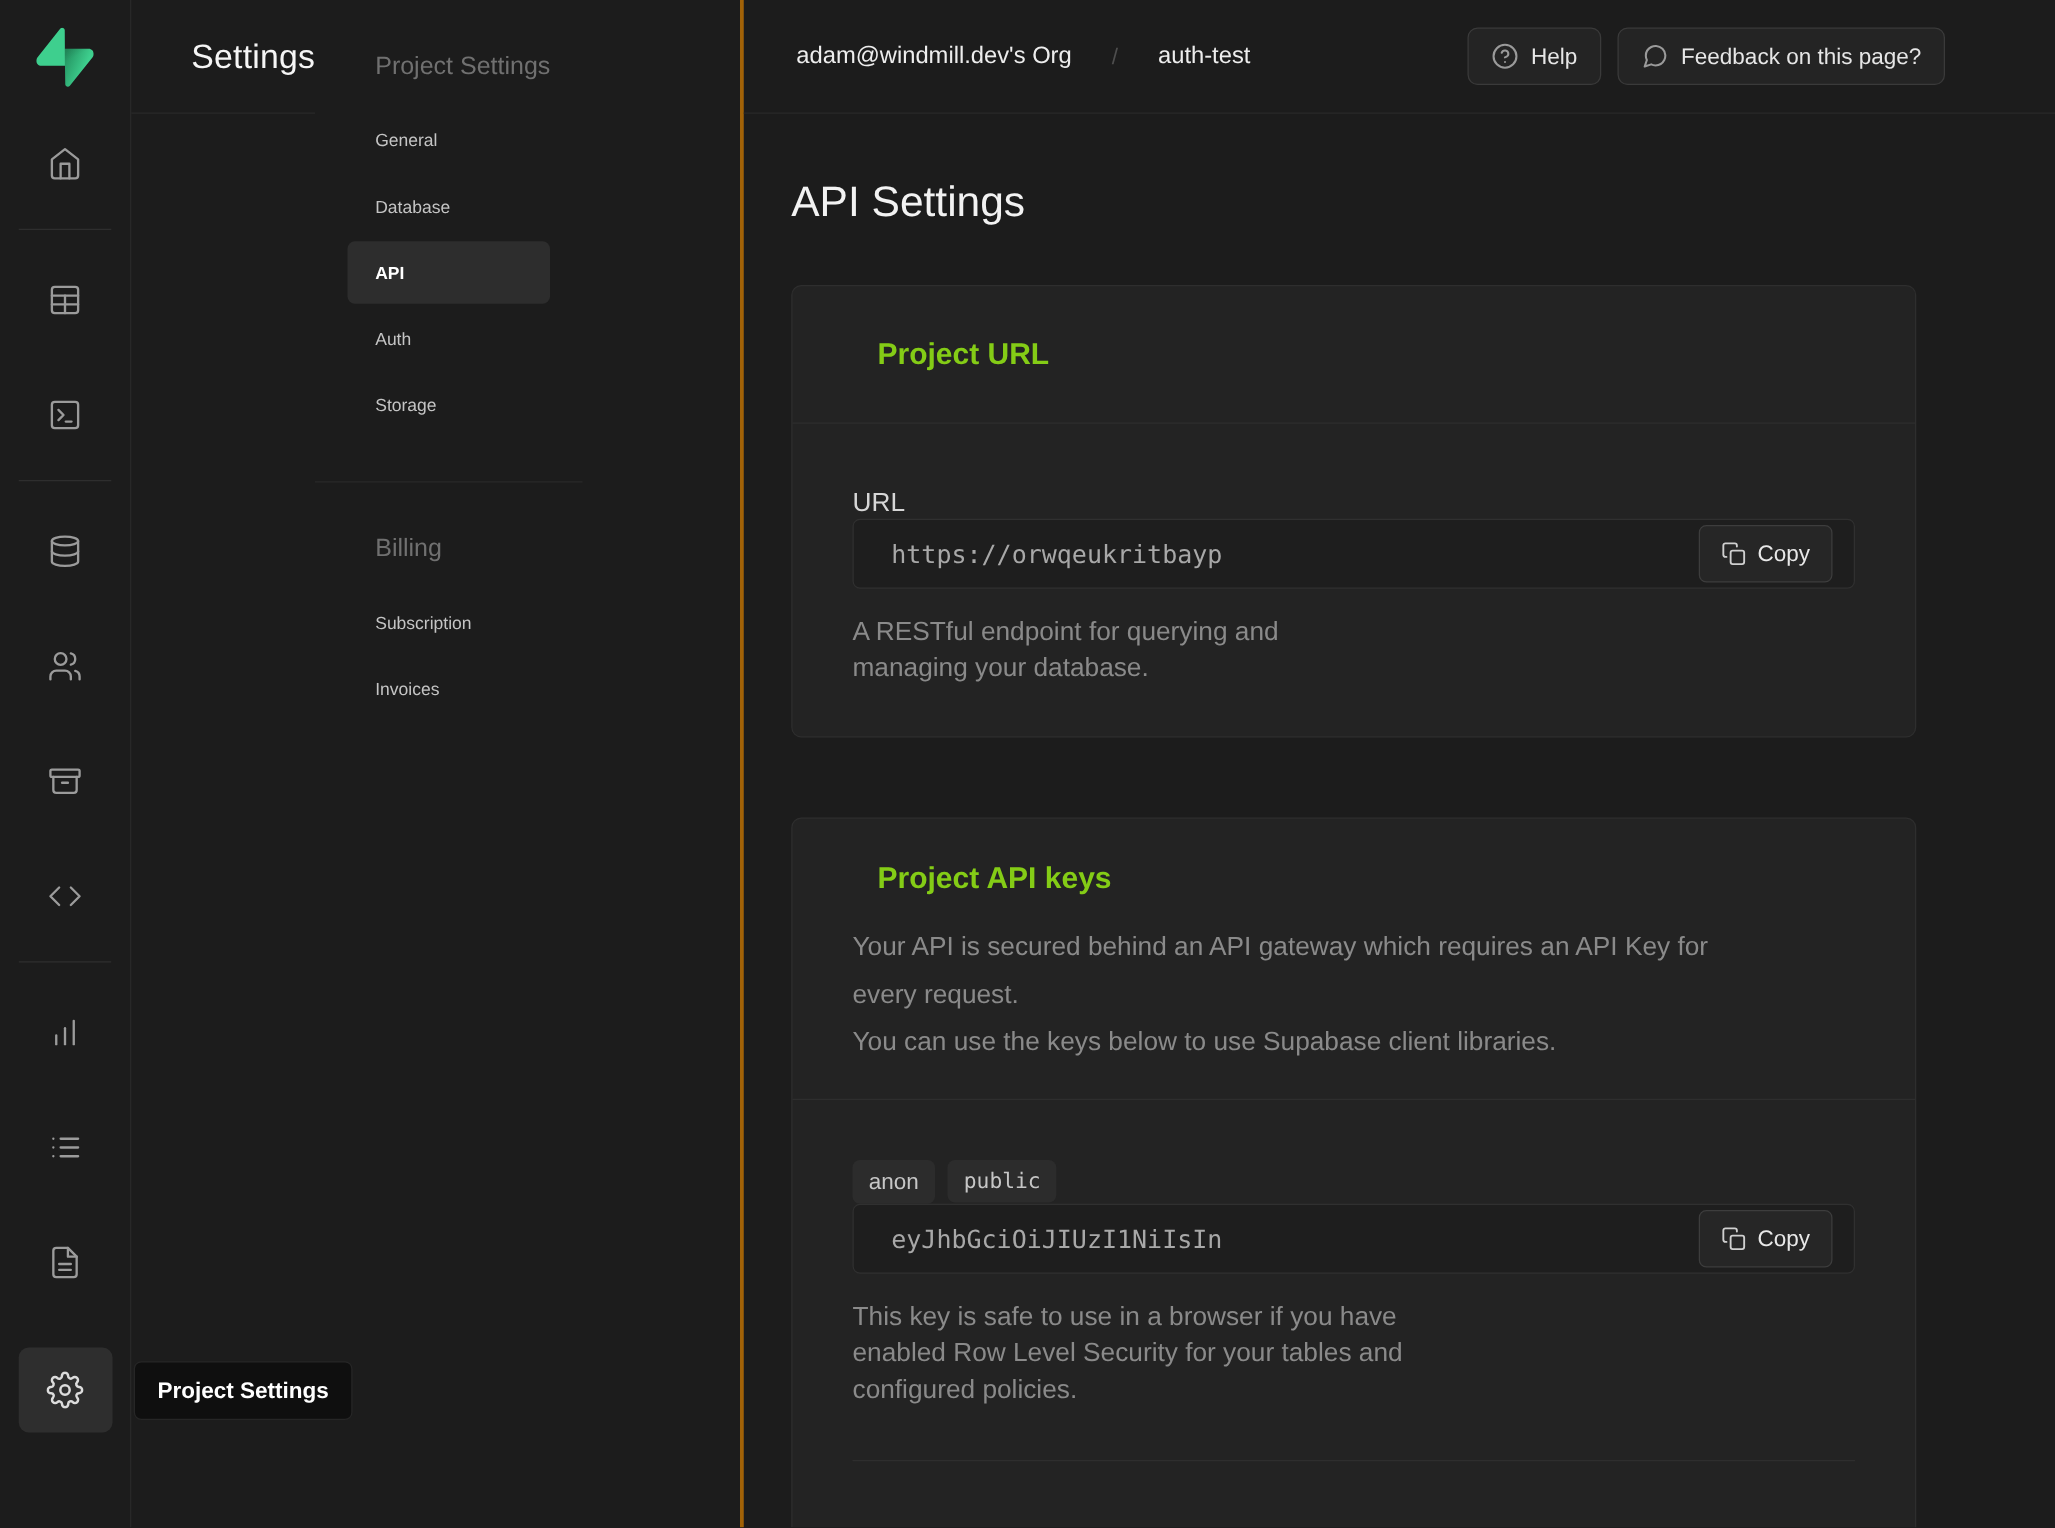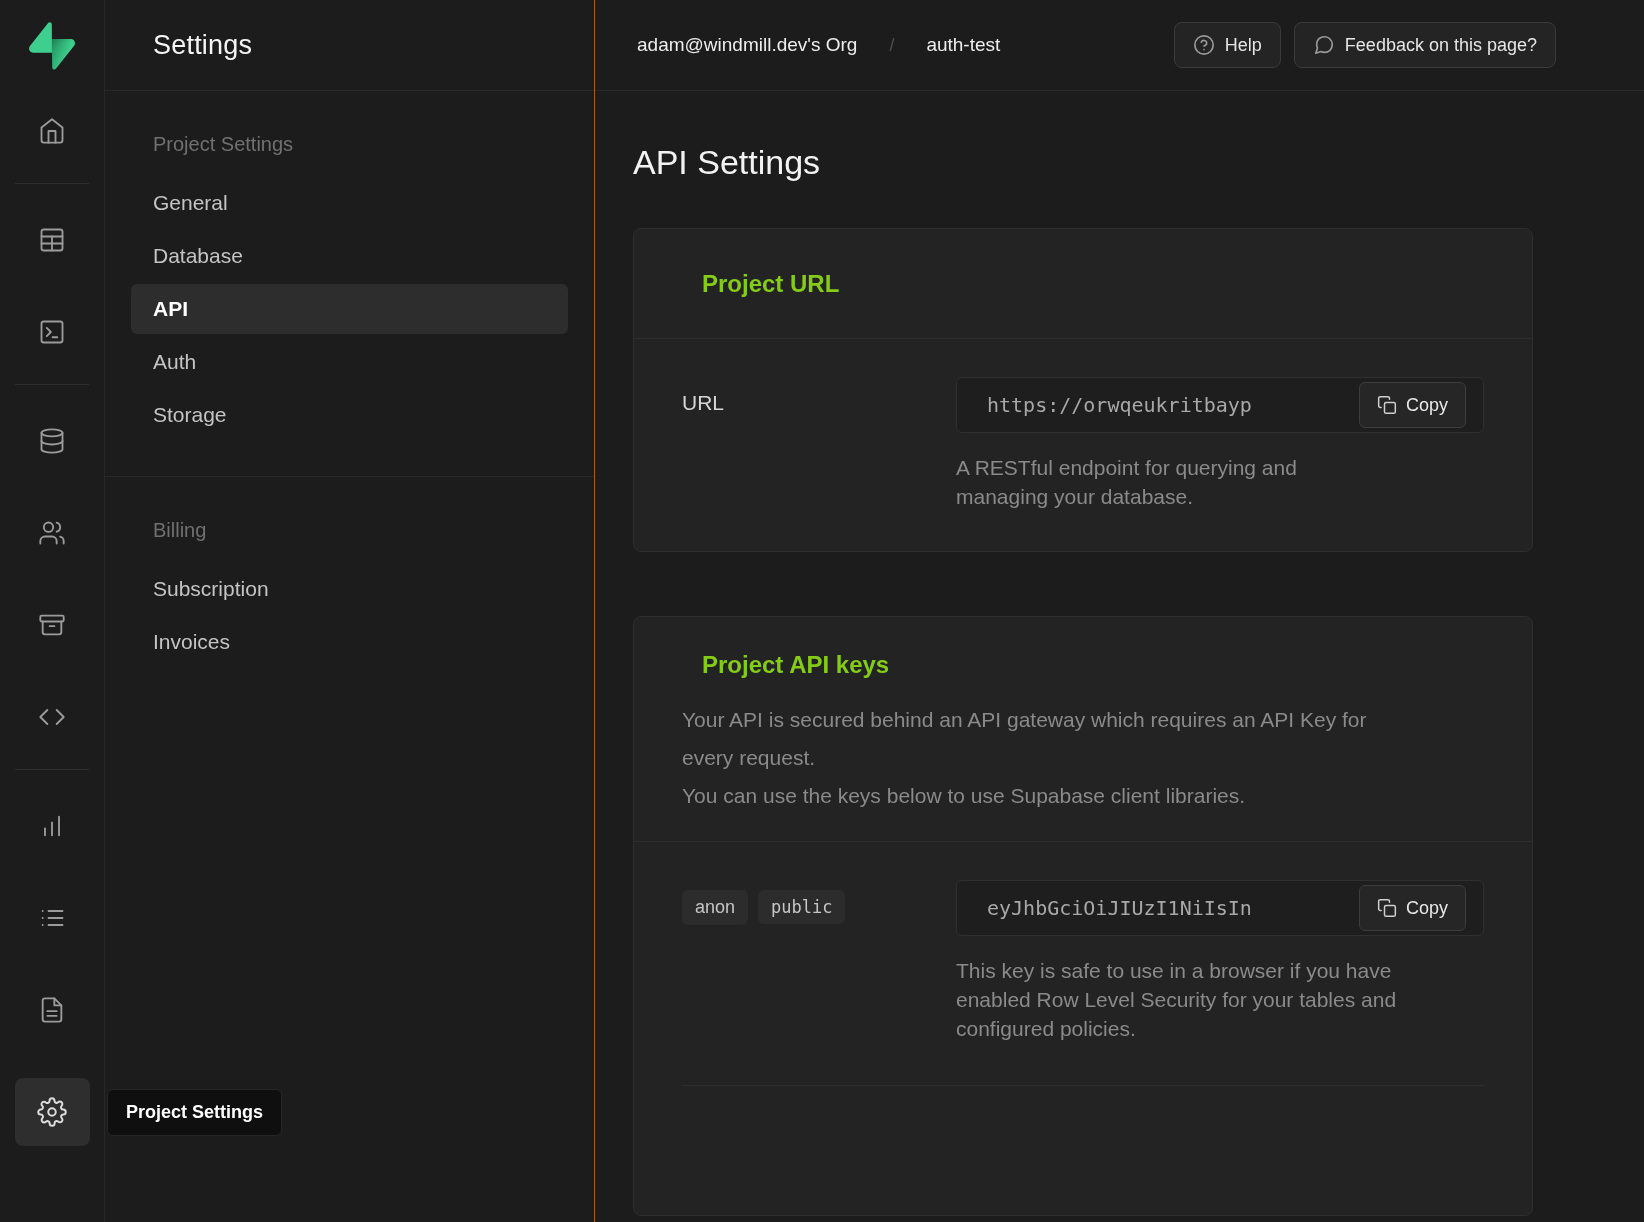--- a/index.html
+++ b/index.html
@@ -35,28 +35,28 @@
 
   
   .tooltip {
     position:absolute; left:107px; top:1089px; height:47px; z-index:10;
     background:#0f0f0f; border:1px solid #262626; border-radius:6px;
     display:flex; align-items:center; padding:0 18px;
     font-size:18px; font-weight:600; color:#ffffff; white-space:nowrap;
   }
 
   
-  .settings-nav { width:490px; flex-shrink:0; border-right:1px solid #a16207; display:flex; flex-direction:column; }
+  .settings-nav { width:490px; flex-shrink:0; border-right:3px solid #a16207; display:flex; flex-direction:row; }
   .settings-nav-header { height:91px; flex-shrink:0; border-bottom:1px solid #282828; display:flex; align-items:center; padding-left:48px; }
   .settings-title { font-size:27px; font-weight:400; color:#f5f5f5; letter-spacing:.2px; }
   .nav-body { padding:42px 26px 0; }
   .nav-section-title { font-size:20px; color:#707070; padding-left:22px; margin-bottom:22px; }
   .nav-item {
     height:50px; display:flex; align-items:center; padding-left:22px;
-    border-radius:6px; font-size:21px; color:#c4c4c4; margin-bottom:3px; cursor:pointer;
+    border-radius:6px; font-size:14px; color:#c4c4c4; margin-bottom:3px; cursor:pointer;
   }
   .nav-item.active { background:#2d2d2d; color:#ffffff; font-weight:600; }
   .nav-divider { height:1px; background:#282828; margin:36px -26px 42px; }
 
   
   .main { flex:1; min-width:0; display:flex; flex-direction:column; }
   .topbar {
     height:91px; flex-shrink:0; border-bottom:1px solid #282828;
     display:flex; align-items:center; padding:0 88px 0 42px;gap:20px;
   }
@@ -79,21 +79,21 @@
     width:900px; background:#232323; border:1px solid #2e2e2e; border-radius:8px;
     margin-bottom:64px;
   }
   .card-header { padding:0 48px; height:110px; display:flex; align-items:center; border-bottom:1px solid #2e2e2e; }
   .card-header.tall { height:auto; display:block; padding:34px 48px 26px; }
   .card-title { font-size:24px; font-weight:700; color:#84cc16;margin-left:20px; }
   .card-header.tall .card-title { margin-bottom:22px; }
   .card-desc { font-size:21px; line-height:38px; color:#8a8a8a; max-width:690px; }
   .card-body { padding:38px 48px 40px; }
 
-  .field-row { display:flex; }
+  .field-row { display:flex;flex-direction:column; }
   .field-label { width:274px; flex-shrink:0; padding-top:14px; font-size:21px; color:#d6d6d6; }
   .badges { width:274px; flex-shrink:0; padding-top:10px; display:flex; gap:10px; align-items:flex-start; }
   .badge { background:#2c2c2c; border-radius:6px; padding:7px 13px; font-size:18px; color:#c6c6c6; white-space:nowrap; }
   .badge.mono { font-family:"DejaVu Sans Mono", monospace; font-size:17px; }
   .field-value { flex:1; min-width:0; }
   .input-box {
     position:relative; height:56px; background:#1e1e1e; border:1px solid #303030;
     border-radius:6px; display:flex; align-items:center; padding:0 150px 0 30px; overflow:hidden;
   }
   .input-text {

